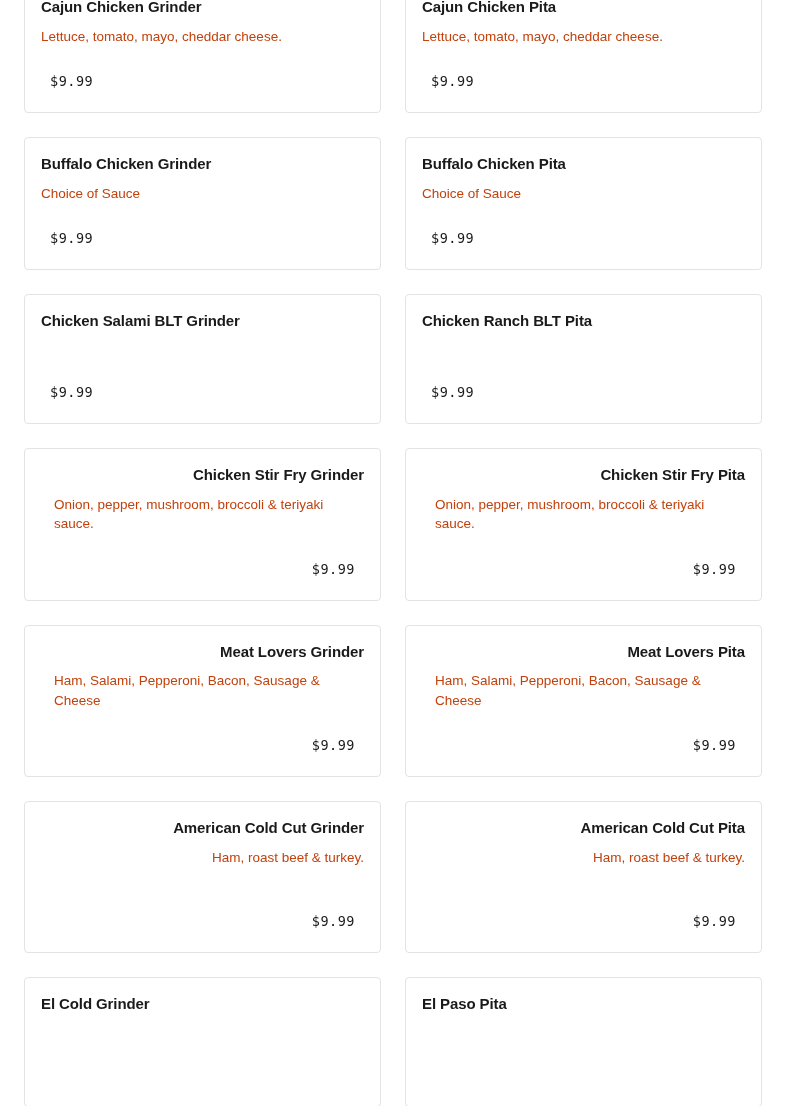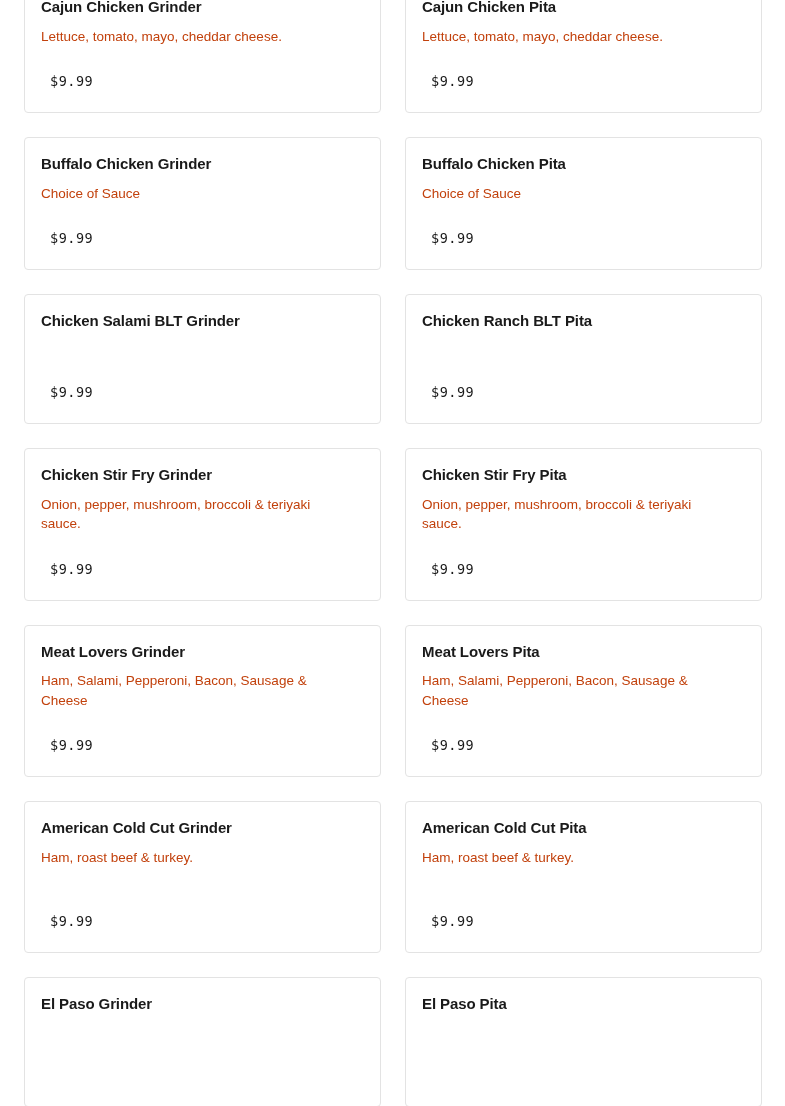--- a/index.html
+++ b/index.html
@@ -53,21 +53,21 @@
     flex: 1 1 auto;
     min-height: 18px;
   }
   .item-price {
     font-family: "DejaVu Sans Mono", "Liberation Mono", monospace;
     font-size: 13.5px;
     color: #1a1a1a;
     letter-spacing: 0.5px;
     margin: 9px;
   }
-  .item-card.tall { min-height: 152px; }
+  .item-card.tall { min-height: 152px; align-items: flex-end; }
 </style>
 </head>
 <body>
 
 <div class="menu-grid">
 
   <div class="item-card">
     <div class="item-name">Cajun Chicken Grinder</div>
     <div class="item-desc">Lettuce, tomato, mayo, cheddar cheese.</div>
     <div class="item-spacer"></div>
@@ -145,21 +145,21 @@
   </div>
 
   <div class="item-card tall">
     <div class="item-name">American Cold Cut Pita</div>
     <div class="item-desc">Ham, roast beef &amp; turkey.</div>
     <div class="item-spacer"></div>
     <div class="item-price">$9.99</div>
   </div>
 
   <div class="item-card">
-    <div class="item-name">El Paso Grinder</div>
+    <div class="item-name">El Cold Grinder</div>
     <div class="item-desc"></div>
     <div class="item-spacer"></div>
     <div class="item-price"></div>
   </div>
 
   <div class="item-card">
     <div class="item-name">El Paso Pita</div>
     <div class="item-desc"></div>
     <div class="item-spacer"></div>
     <div class="item-price"></div>

